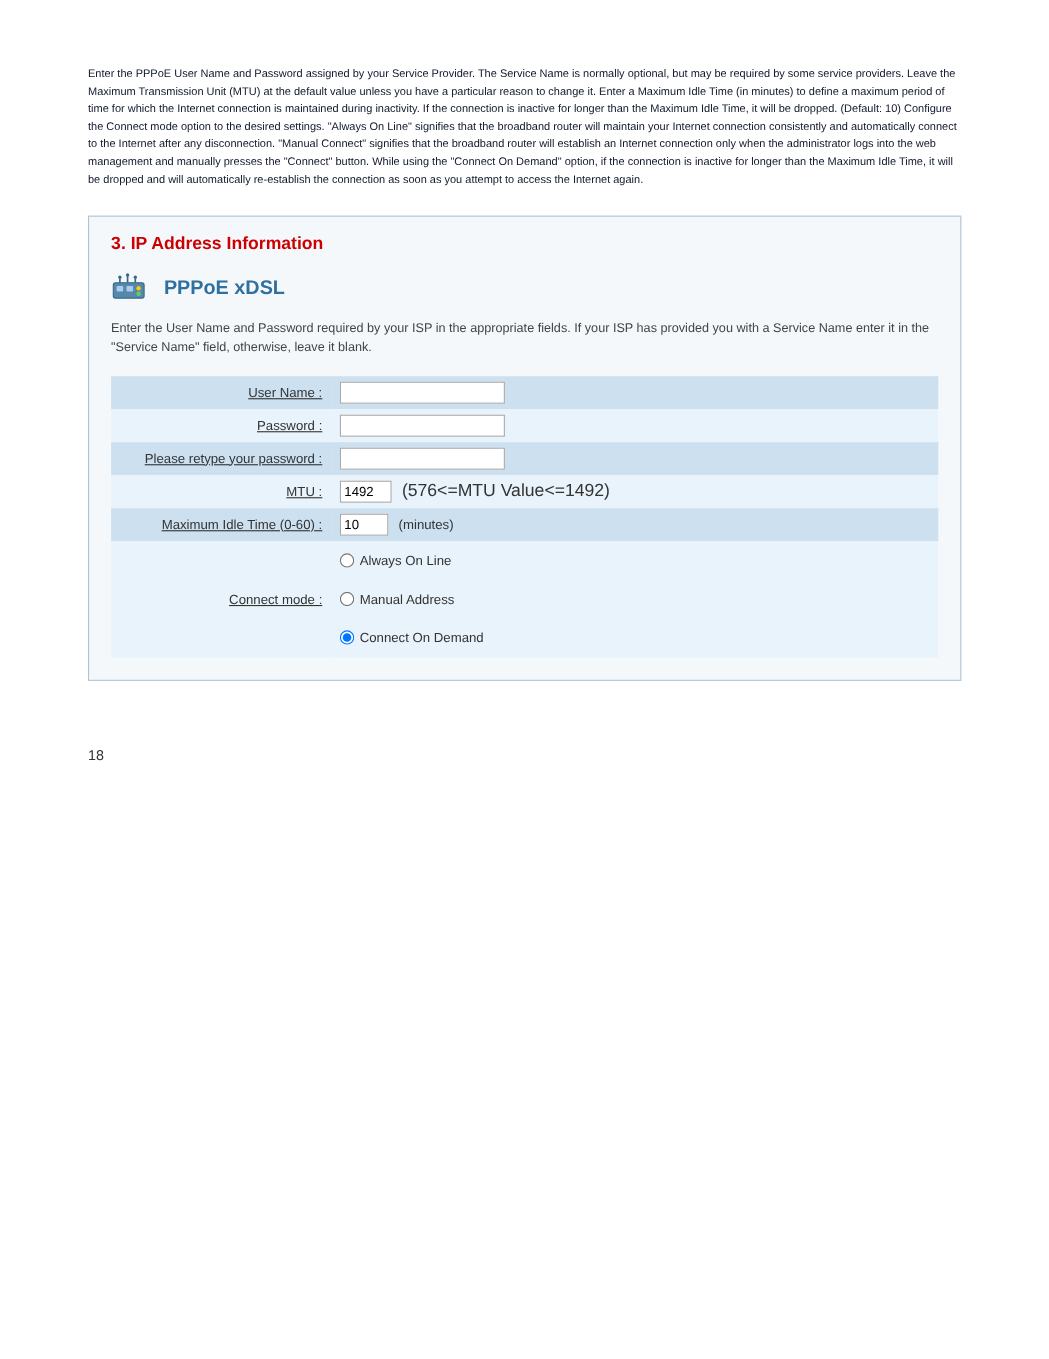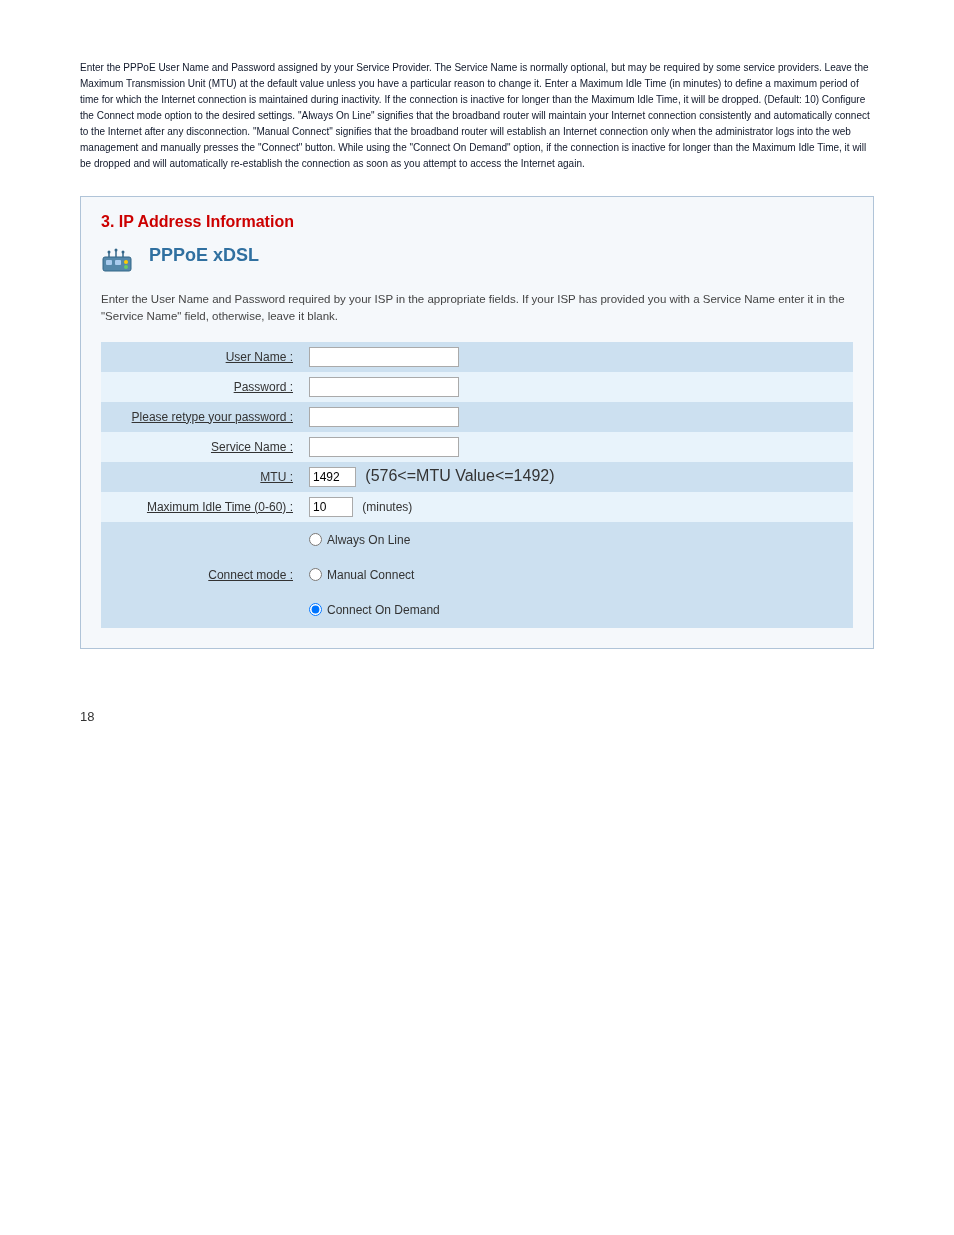--- a/index.html
+++ b/index.html
@@ -29,21 +29,21 @@
 
     .section-title {
       font-size: 16px;
       font-weight: bold;
       color: #cc0000;
       margin-bottom: 14px;
     }
 
     .pppoe-header {
       display: flex;
-      align-items: flex-start;
+      align-items: center;
       gap: 10px;
       margin-bottom: 14px;
     }
 
     .router-icon {
       width: 38px;
       height: 32px;
     }
 
     .pppoe-title {
@@ -191,26 +191,20 @@
           <input type="password" class="form-input" value="" style="">
         </td>
       </tr>
       <tr>
         <td class="label-cell">Please retype your password :</td>
         <td class="input-cell">
           <input type="password" class="form-input" value="" style="">
         </td>
       </tr>
       <tr>
-        <td class="label-cell">Service Name :</td>
-        <td class="input-cell">
-          <input type="text" class="form-input" value="" style="">
-        </td>
-      </tr>
-      <tr>
         <td class="label-cell">MTU :</td>
         <td class="input-cell">
           <input type="text" class="mtu-input" value="1492" style="">
           <span class="mtu-note">(576&lt;=MTU Value&lt;=1492)</span>
         </td>
       </tr>
       <tr>
         <td class="label-cell">Maximum Idle Time (0-60) :</td>
         <td class="input-cell">
           <input type="text" class="idle-input" value="10" style="">
@@ -220,21 +214,21 @@
       <tr>
         <td class="label-cell">Connect mode :</td>
         <td class="input-cell">
           <div class="connect-mode-cell">
             <label class="radio-option">
               <input type="radio" name="connect_mode" style="">
               <span>Always On Line</span>
             </label>
             <label class="radio-option">
               <input type="radio" name="connect_mode" style="">
-              <span>Manual Connect</span>
+              <span>Manual Address</span>
             </label>
             <label class="radio-option">
               <input type="radio" name="connect_mode" checked="" style="">
               <span>Connect On Demand</span>
             </label>
           </div>
         </td>
       </tr>
     </tbody>
   </table>

